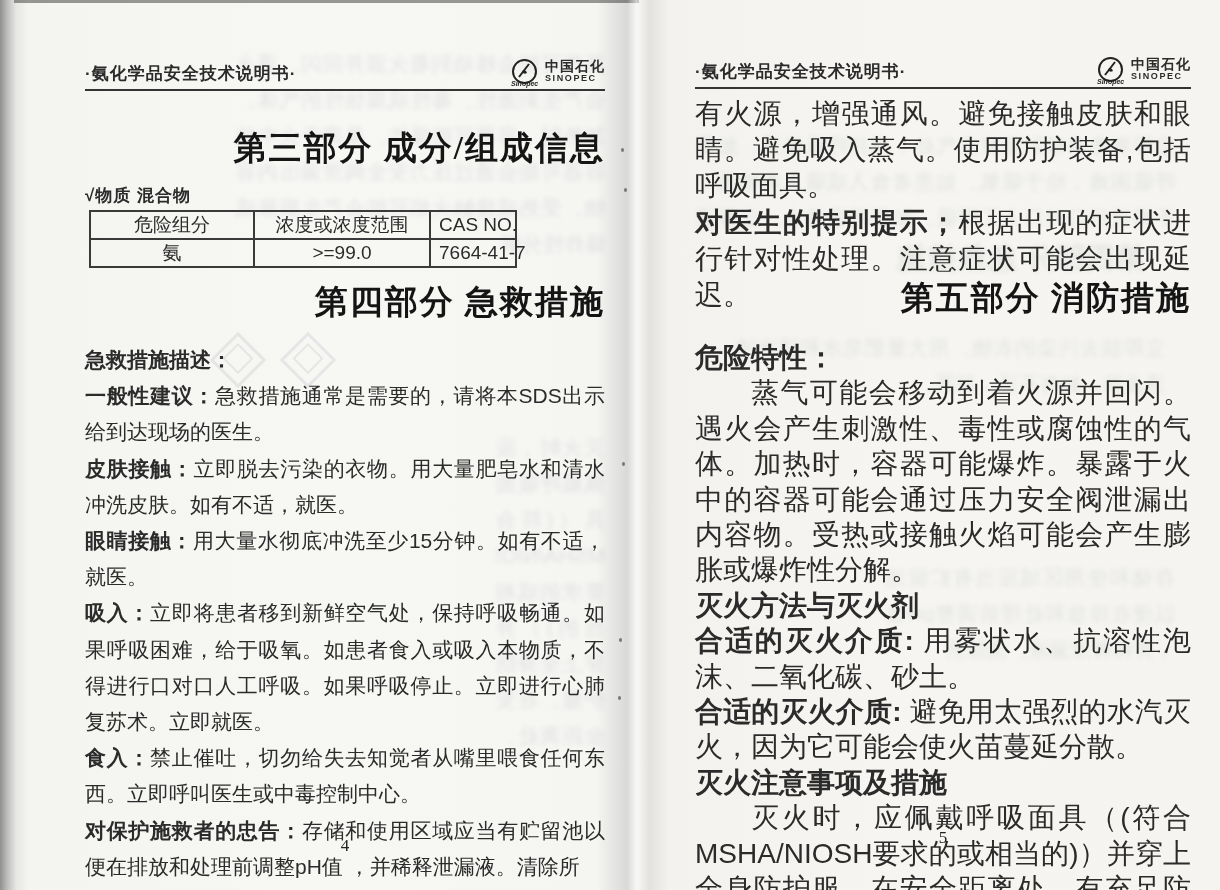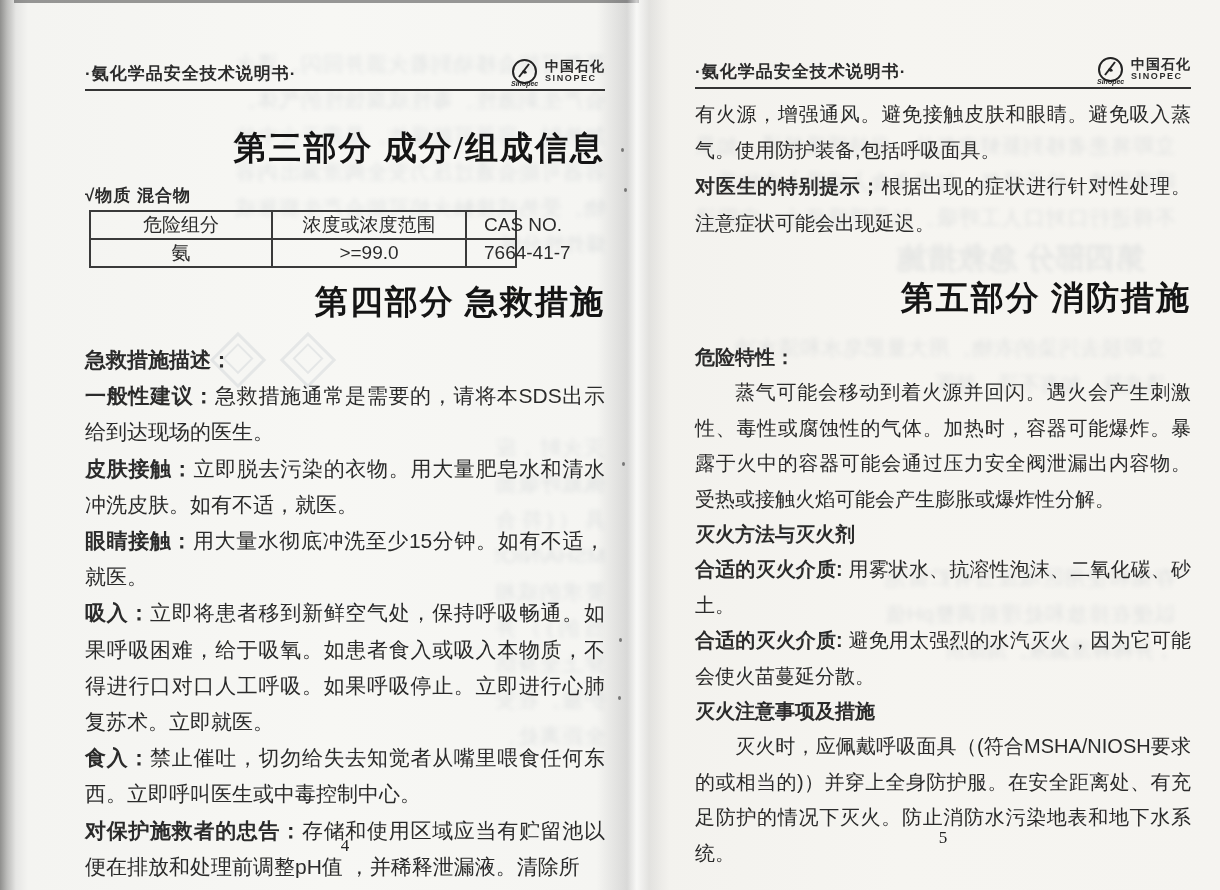--- a/index.html
+++ b/index.html
@@ -28,24 +28,24 @@
   .logo-script{position:absolute;left:0px;bottom:-2px;font-size:7px;font-style:italic;font-weight:700;color:#222;letter-spacing:0;}
   .logo-cn{font-size:14px;font-weight:700;line-height:1.05;letter-spacing:1px;}
   .logo-en{font-size:9px;font-weight:700;letter-spacing:1.6px;line-height:1.1;}
 
   .sec-title{width:100%;text-align:right;font-family:"Liberation Serif","DejaVu Serif",serif;
     font-weight:700;font-size:33px;letter-spacing:2px;color:#151515;white-space:nowrap;}
   .substance{font-weight:700;font-size:17px;letter-spacing:1px;}
 
   table.comp{border-collapse:collapse;table-layout:fixed;font-size:19px;}
   table.comp th,table.comp td{border:2px solid #3a3a3a;font-weight:400;text-align:center;
-    padding:0 17px;height:25px;white-space:nowrap;}
+    padding:0 8px;height:25px;white-space:nowrap;}
 
   .body{font-size:21px;line-height:36.2px;text-align:justify;text-justify:inter-ideograph;}
-  .page-r .body{font-size:20px;}
+  .page-r .body{font-size:28px;}
   .body p{margin:0;}
   .body p.indent{text-indent:2em;}
   .plabel{font-weight:700;}
 
   .pagenum{width:100%;text-align:center;font-family:"Liberation Serif","DejaVu Serif",serif;
     font-size:17px;color:#222;}
 
   .ghost{position:absolute;z-index:0;transform:scaleX(-1);filter:blur(2.2px);opacity:.12;
     color:#5d6d7c;overflow:hidden;text-align:justify;font-size:21px;line-height:36px;pointer-events:none;}
   .ghost.big{font-weight:700;font-size:30px;opacity:.10;line-height:40px;white-space:nowrap;}

